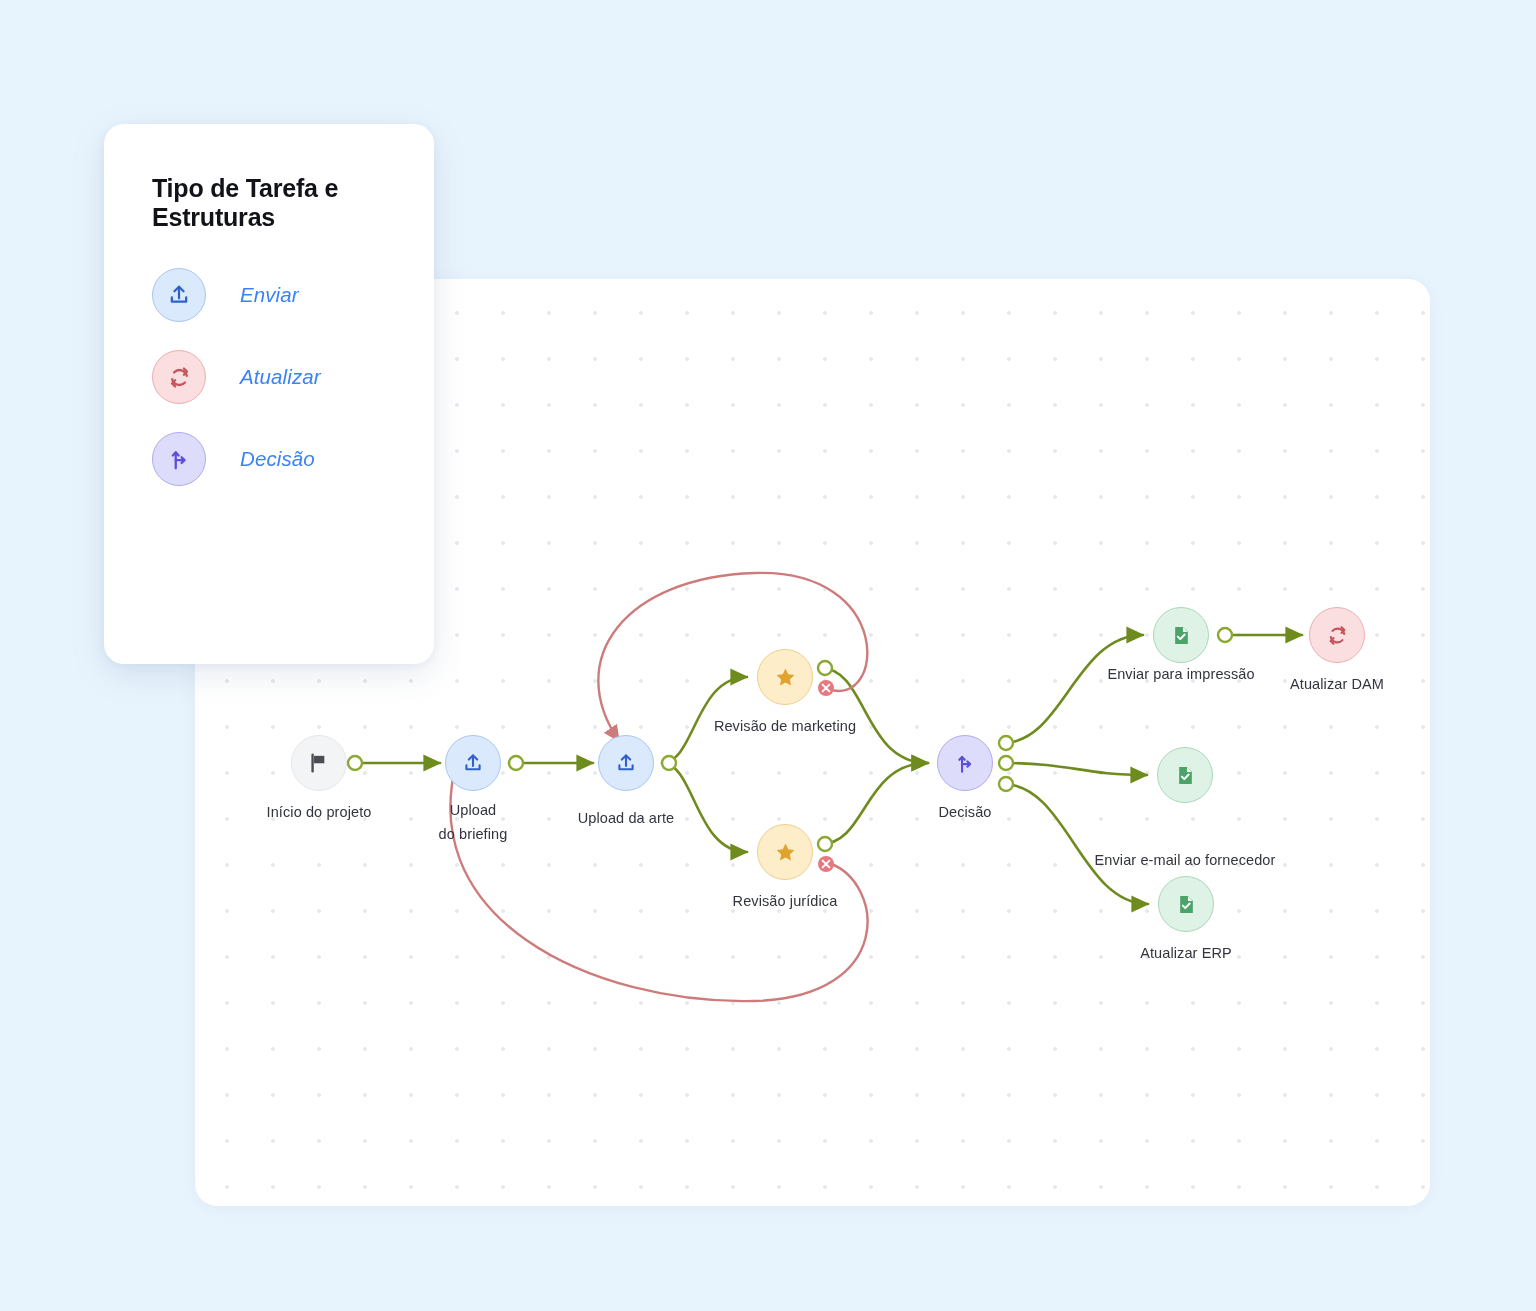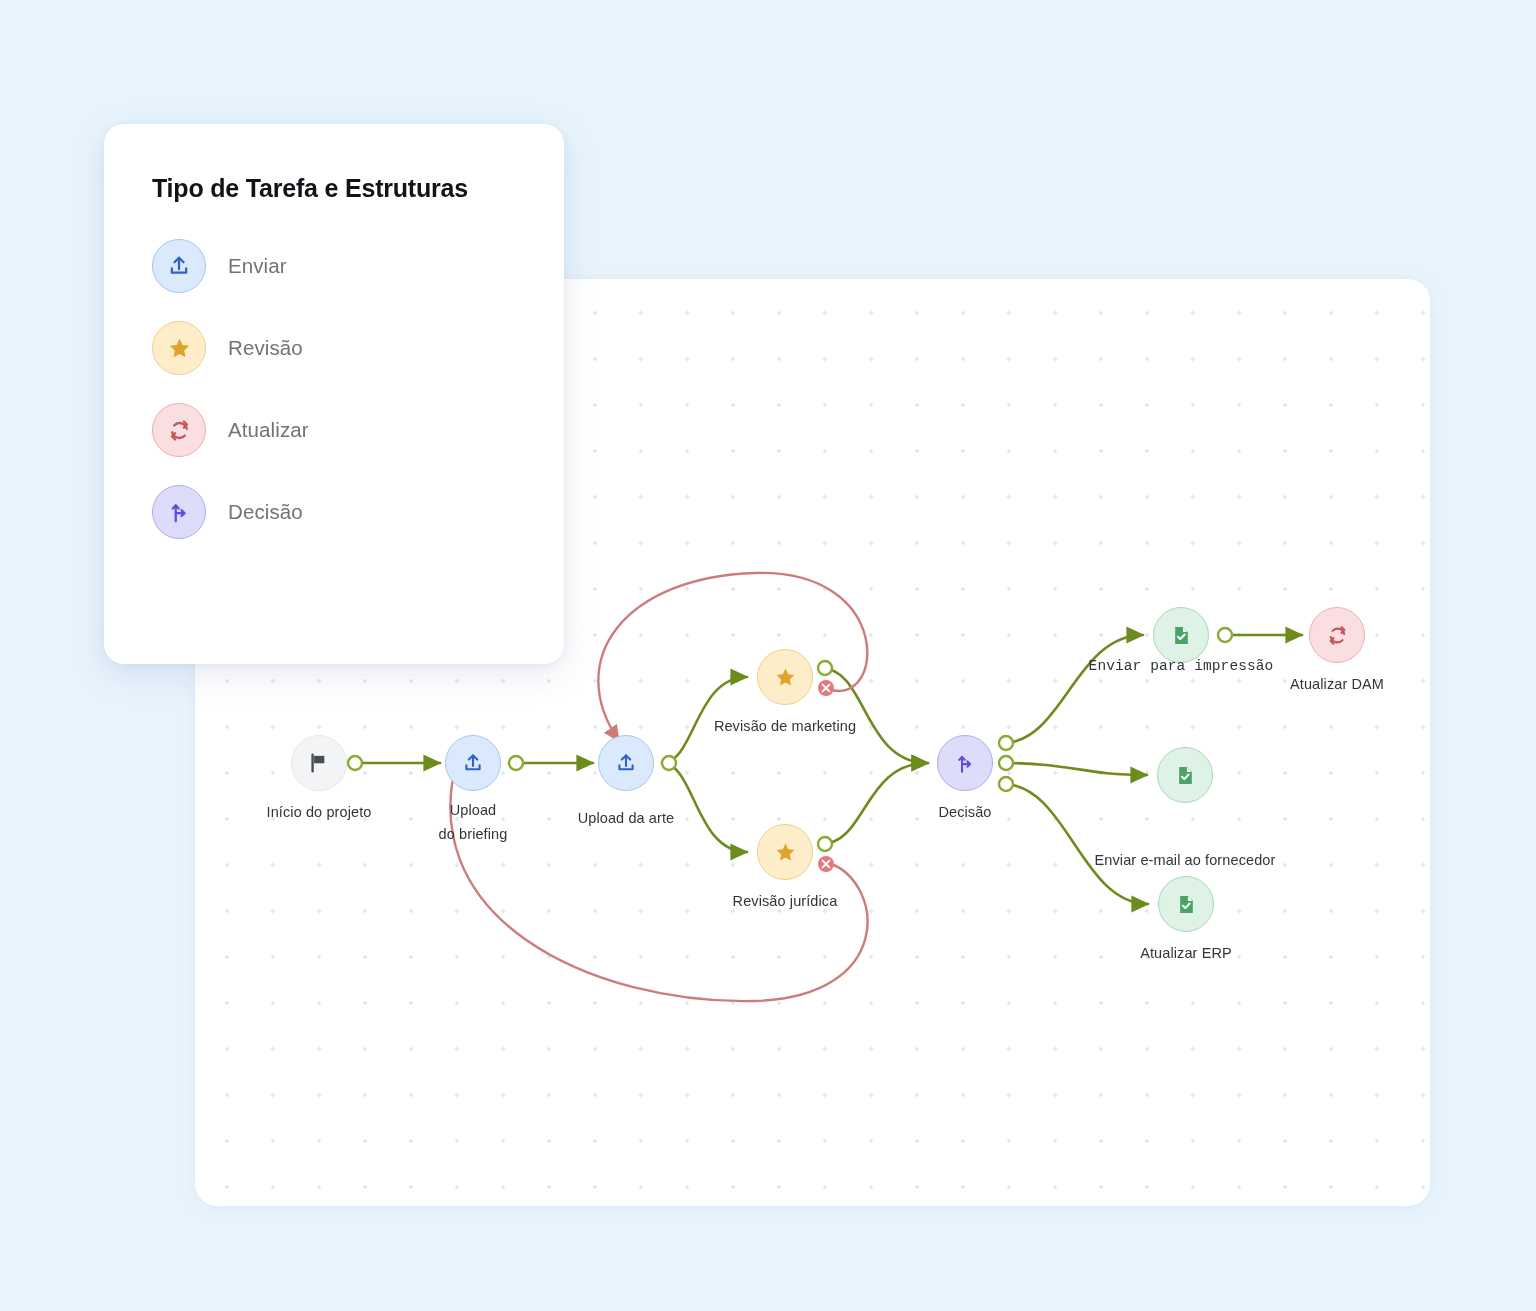--- a/index.html
+++ b/index.html
@@ -57,21 +57,21 @@
   .n-send   { width:56px; height:56px; background:#dbe9fd; border-color:#a8c6f0; }
   .n-review { width:56px; height:56px; background:#fdeec9; border-color:#efcf8c; }
   .n-todo   { width:56px; height:56px; background:#dff2e6; border-color:#a8d8bb; }
   .n-update { width:56px; height:56px; background:#fbdedf; border-color:#efaeb0; }
   .n-dec    { width:56px; height:56px; background:#dedcfb; border-color:#b0abf0; }
 
   
   #legend-card {
     position:absolute;
     left:104px; top:124px;
-    width:460px; height:540px;
+    width:330px; height:540px;
     background:#ffffff;
     border-radius:20px;
     box-shadow:0 10px 34px rgba(60,90,140,.13), 0 2px 8px rgba(60,90,140,.06);
     padding:50px 48px 0 48px;
     z-index:5;
   }
   #legend-title {
     font-size:25px;
     font-weight:700;
     color:#111318;
@@ -89,23 +89,24 @@
     border:1.5px solid transparent;
     flex:0 0 auto;
   }
   .legend-badge.b-send   { background:#dbe9fd; border-color:#a8c6f0; }
   .legend-badge.b-review { background:#fdeec9; border-color:#efcf8c; }
   .legend-badge.b-todo   { background:#dff2e6; border-color:#a8d8bb; }
   .legend-badge.b-update { background:#fbdedf; border-color:#efaeb0; }
   .legend-badge.b-dec    { background:#dedcfb; border-color:#b0abf0; }
   .legend-text {
     font-size:20.5px;
-    color:#737373;
-    margin-left:22px;
+    color:#3b82f6;
+    margin-left:34px;
     letter-spacing:.1px;
+    font-style:italic;
   }
 </style>
 </head>
 <body>
 
 <div id="canvas-panel">
   <div id="dot-grid"></div>
 
   <svg id="flow-svg" viewBox="0 0 1235 927">
     <defs>
@@ -207,21 +208,21 @@
   </div>
   <div class="node-label" style="left:770px;top:522px;">Decisão</div>
 
   <div class="node n-todo" style="left:986px;top:356px;">
     <svg width="23" height="23" viewBox="0 0 24 24">
       <path d="M5.4 3.1h8.2l5 5v12.8H5.4z" fill="#4aa367"></path>
       <path d="M13.5 3.2v5.1h5" fill="#ffffff" opacity=".95"></path>
       <path d="M8.2 13.2l2.5 2.6 4.6-4.8" stroke="#ffffff" stroke-width="2.1" fill="none" stroke-linecap="round" stroke-linejoin="round"></path>
     </svg>
   </div>
-  <div class="node-label" style="left:986px;top:376px;font-family:Liberation Mono, monospace;">Enviar para impressão</div>
+  <div class="node-label" style="left:986px;top:384px;">Enviar para impressão</div>
 
   <div class="node n-update" style="left:1142px;top:356px;">
     <svg width="23" height="23" viewBox="0 0 24 24" fill="none" stroke="#c4555a" stroke-width="2.2" stroke-linecap="round" stroke-linejoin="round">
       <path d="M19 10.4a7.1 7.1 0 0 0-12.2-3.2"></path>
         <path d="M16.2 3.3l3 3-3 3"></path>
       <path d="M5 13.6a7.1 7.1 0 0 0 12.2 3.2"></path>
         <path d="M7.8 20.7l-3-3 3-3"></path>
     </svg>
   </div>
   <div class="node-label" style="left:1142px;top:394px;">Atualizar DAM</div>
@@ -252,28 +253,20 @@
     <span class="legend-badge b-send">
       <svg width="26" height="26" viewBox="0 0 24 24" fill="none" stroke="#2f62c9" stroke-width="2.1" stroke-linecap="round" stroke-linejoin="round">
         <path d="M12 15V4.6"></path>
           <path d="M7.8 8.6L12 4.4l4.2 4.2"></path>
           <path d="M5.4 14.3v3.9h13.2v-3.9"></path>
       </svg>
     </span>
     <span class="legend-text">Enviar</span>
   </div>
 
-  <div class="legend-row">
-    <span class="legend-badge b-review">
-      <svg width="25" height="25" viewBox="0 0 24 24">
-        <path d="M12 2.6l2.85 6.02 6.4.84-4.7 4.5 1.2 6.44L12 17.28l-5.75 3.12 1.2-6.44-4.7-4.5 6.4-.84z" fill="#e0a32e"></path>
-      </svg>
-    </span>
-    <span class="legend-text">Revisão</span>
-  </div>
 
 
   <div class="legend-row">
     <span class="legend-badge b-update">
       <svg width="25" height="25" viewBox="0 0 24 24" fill="none" stroke="#c4555a" stroke-width="2.2" stroke-linecap="round" stroke-linejoin="round">
         <path d="M19 10.4a7.1 7.1 0 0 0-12.2-3.2"></path>
           <path d="M16.2 3.3l3 3-3 3"></path>
         <path d="M5 13.6a7.1 7.1 0 0 0 12.2 3.2"></path>
           <path d="M7.8 20.7l-3-3 3-3"></path>
       </svg>

